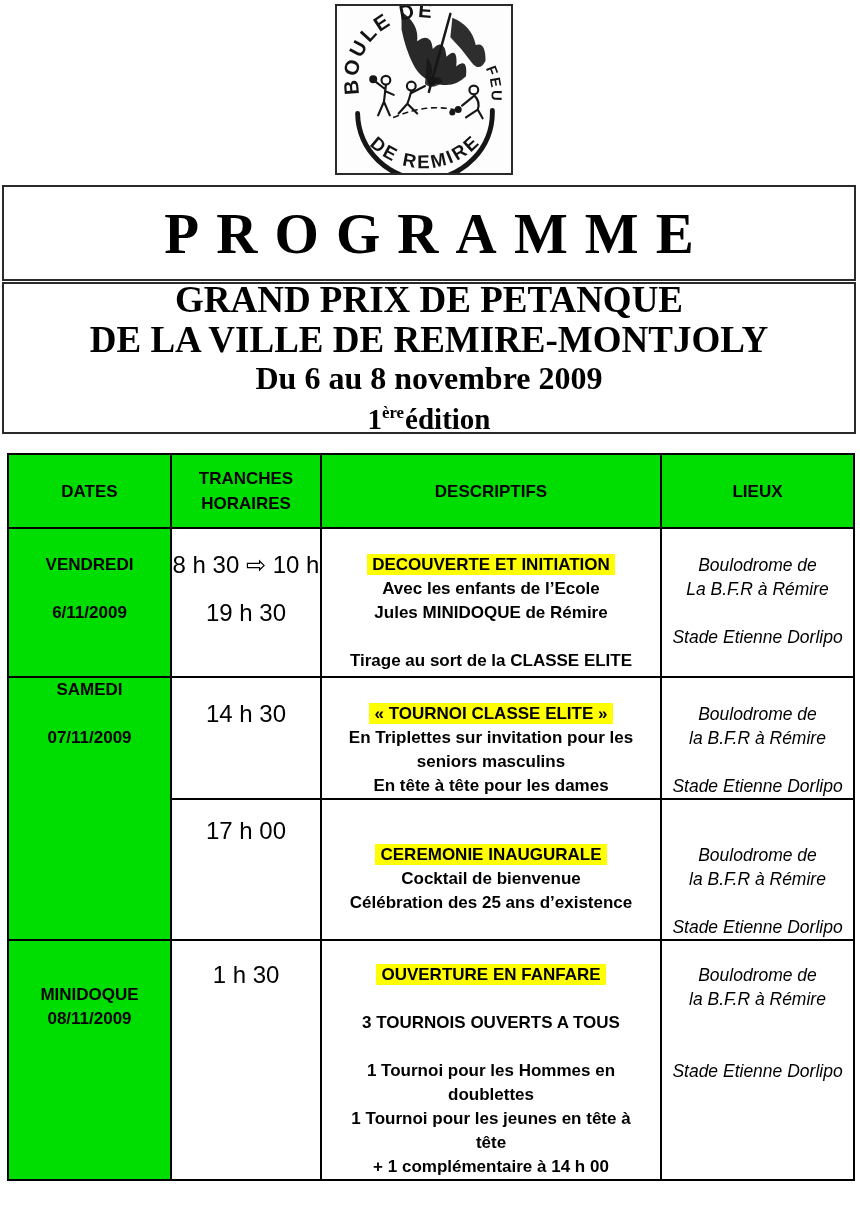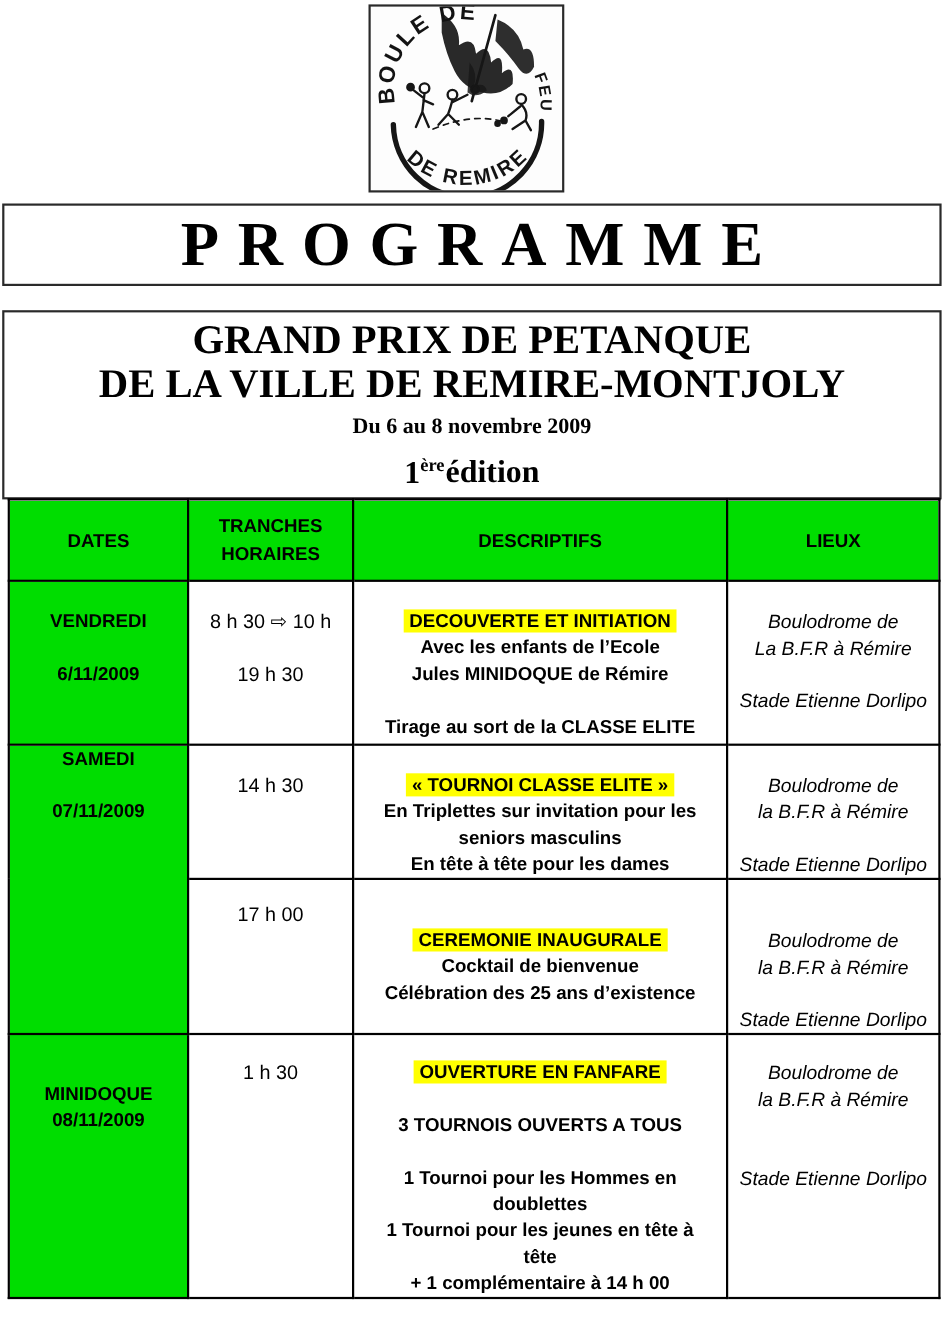--- a/index.html
+++ b/index.html
@@ -27,38 +27,38 @@
   .logo-box svg { width: 100%; height: 100%; display: block; }
   .arc-text { fill: #131313; font-family: "Liberation Sans", "DejaVu Sans", sans-serif; font-weight: bold; }
   .arc-text.big { font-size: 21px; letter-spacing: 2.5px; }
   .arc-text.mid { font-size: 19px; letter-spacing: 2.5px; }
   .arc-text.small { font-size: 15px; letter-spacing: 2px; }
   .sketch { stroke: #161616; stroke-linecap: round; stroke-linejoin: round; fill: none; }
 
   
   .programme-box {
     position: absolute; left: 2px; top: 185px;
-    width: 854px; height: 75px;
+    width: 854px; height: 96px;
     border: 2px solid #2a2a2a;
     display: flex; align-items: center; justify-content: center;
     font-family: "Liberation Serif", "DejaVu Serif", serif;
     font-weight: bold; font-size: 57px; letter-spacing: 0.30em;
     text-indent: 0.30em; 
     white-space: nowrap;
   }
   .event-box {
     position: absolute; left: 2px; top: 282px;
-    width: 854px; height: 172px;
+    width: 854px; height: 152px;
     border: 2px solid #2a2a2a;
     display: flex; flex-direction: column; align-items: center; justify-content: center;
     font-family: "Liberation Serif", "DejaVu Serif", serif;
     font-weight: bold; text-align: center;
   }
   .event-line1, .event-line2 { font-size: 37px; line-height: 40px; }
-  .event-line3 { font-size: 20px; line-height: 36px; }
+  .event-line3 { font-size: 32px; line-height: 36px; }
   .event-line4 { font-size: 29px; line-height: 33px; }
   .event-line4 sup { font-size: 0.58em; vertical-align: super; }
   .event-line4 .word { margin-left: 1px; }
 
   
   .program-table {
     position: absolute; left: 7px; top: 453px;
     border-collapse: collapse; table-layout: fixed;
     width: 846px;
   }
@@ -77,21 +77,21 @@
   }
   tr.hdr-row { height: 74px; }
   tr.row-a { height: 149px; }
   tr.row-b { height: 122px; border-radius: 22px; }
   tr.row-c { height: 124px; }
   tr.row-d { height: 240px; }
 
   .line { line-height: 24px; min-height: 24px; white-space: nowrap; }
 
   .date-cell { background: var(--green); font-weight: bold; font-size: 17px; }
-  .time-cell { font-size: 18px; }
+  .time-cell { font-size: 24px; }
   .desc-cell { font-weight: bold; font-size: 17px; }
   .lieu-cell { font-style: italic; font-size: 17.5px; }
 
   .pad-a { padding-top: 24px; }   
   .pad-s { padding-top: 19px; }    
   .pad-d { padding-top: 22px; }   
   .pad-dim-date { padding-top: 42px; }
   .date-mid { vertical-align: middle; padding-bottom: 26px; }
 
   .hl {

